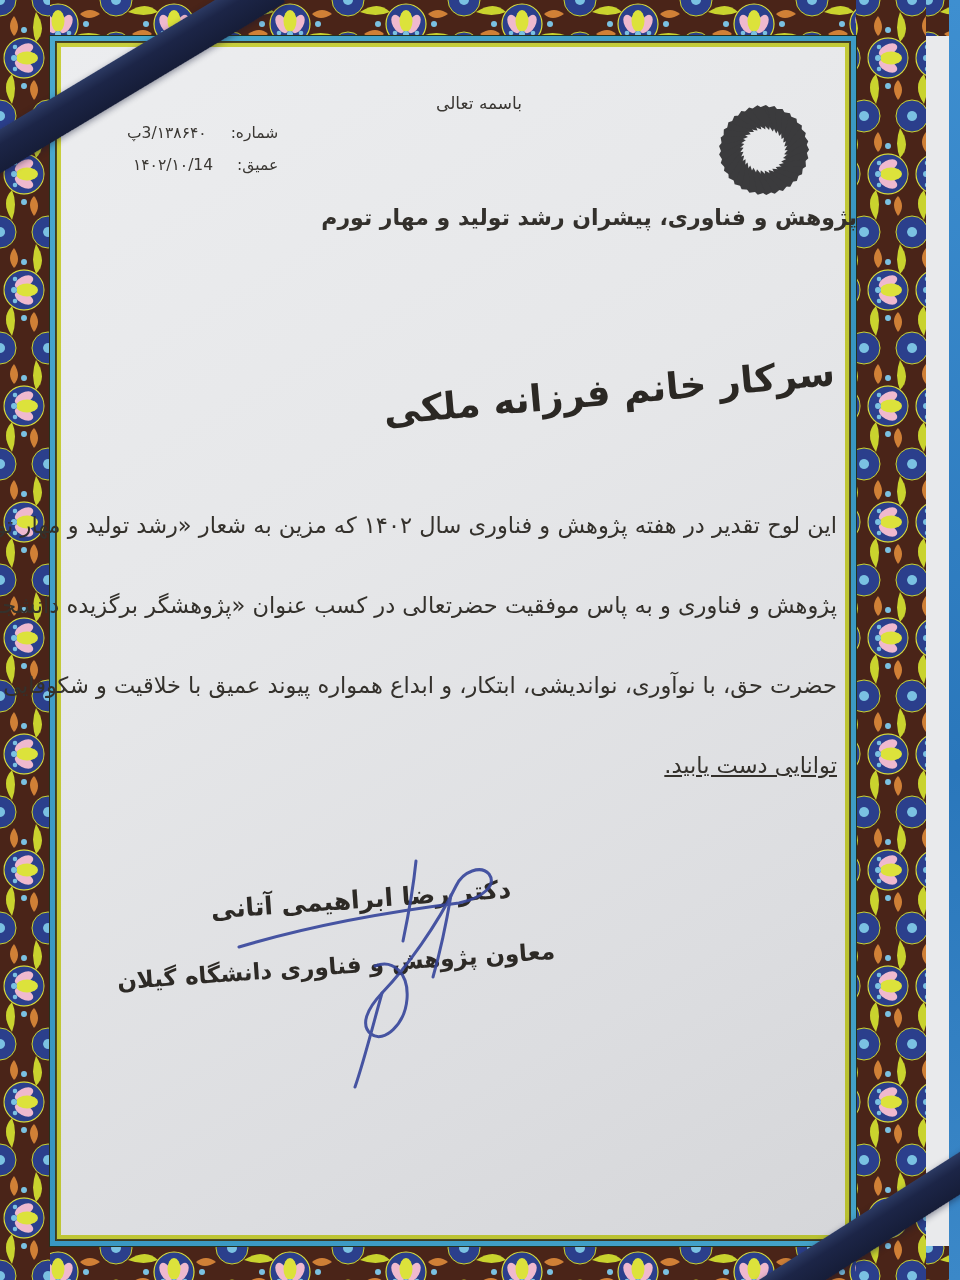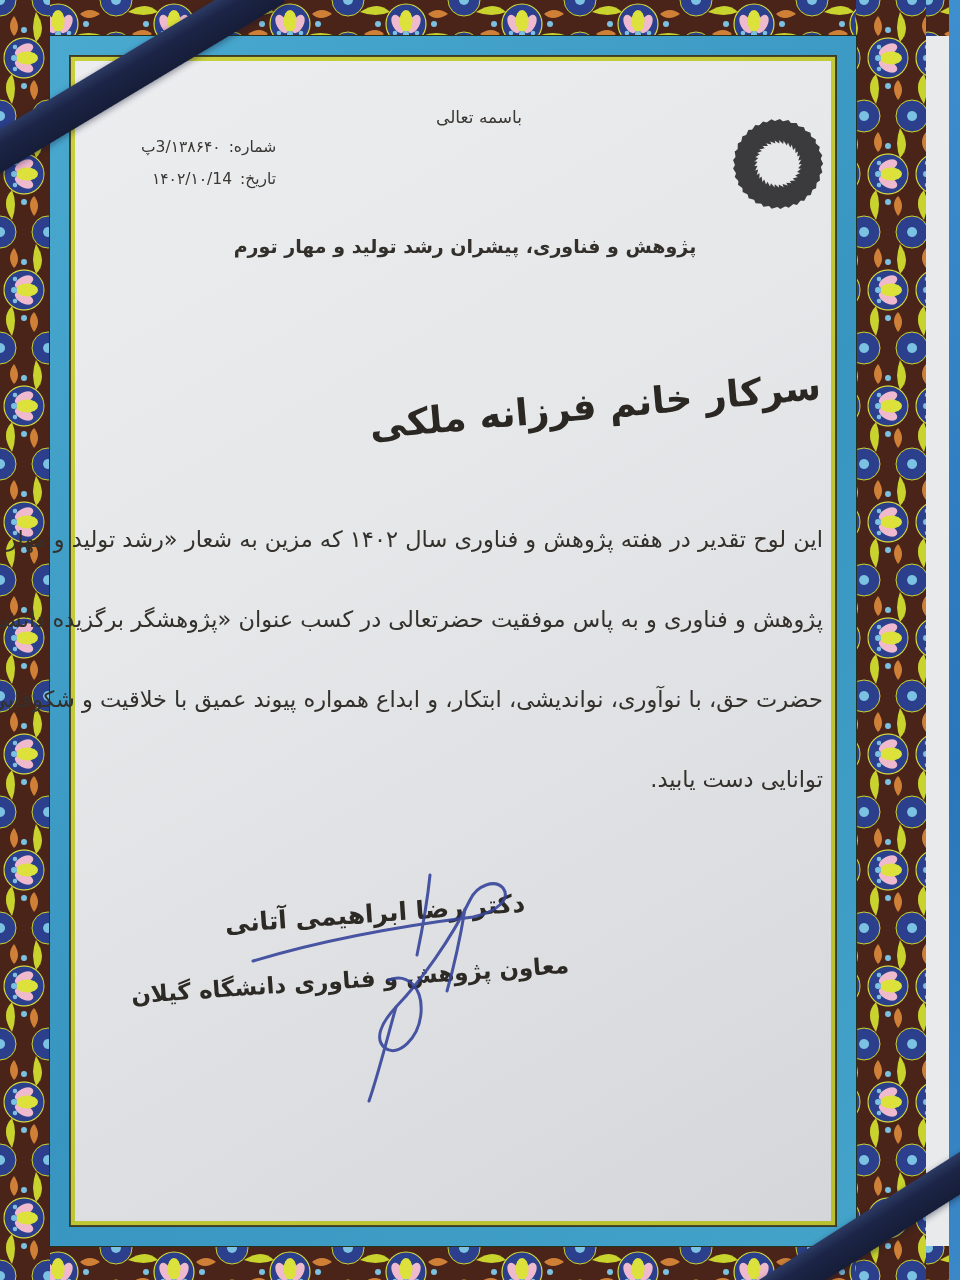--- a/index.html
+++ b/index.html
@@ -9,45 +9,45 @@
   
   .blue-edge{position:absolute;right:0;top:0;width:11px;height:1280px;
     background:linear-gradient(180deg,#3e8fd0,#2a77bb 60%,#3b88c8);z-index:4;}
 
   
   .border-art{position:absolute;left:0;top:0;z-index:1;}
 
   
   .mat{position:absolute;left:50px;top:36px;width:806px;height:1210px;
     background:linear-gradient(135deg,#4aa9cf,#3795c0 55%,#44a3c9);
-    padding:20px;box-sizing:border-box;box-shadow:0 0 0 1px #24321f;z-index:2;}
+    padding:6px;box-sizing:border-box;box-shadow:0 0 0 1px #24321f;z-index:2;}
   .mat-inner{width:100%;height:100%;background:linear-gradient(135deg,#c9cf3d,#b8c030);
     padding:5px;box-sizing:border-box;box-shadow:0 0 0 1px #3d3b22, inset 0 0 0 1px #4a4826;}
   .paper{position:relative;width:100%;height:100%;box-sizing:border-box;
     background:linear-gradient(150deg,#ecedef 0%,#e6e7e9 40%,#dcdde0 78%,#d5d6d9 100%);
     color:#34312d;}
 
   
   .fa{direction:rtl;unicode-bidi:plaintext;}
   .basmala{position:absolute;top:46px;left:0;width:100%;text-align:center;
     transform:translateX(26px);font-size:17px;letter-spacing:.5px;color:#3a3733;}
   .refblock{position:absolute;top:70px;left:66px;direction:rtl;text-align:right;
     font-size:15.5px;line-height:32px;white-space:nowrap;color:#3a3733;}
-  .refblock .lbl{margin-left:8px;}
+  .refblock .lbl{margin-left:24px;}
   .logo{position:absolute;left:654px;top:54px;width:98px;height:98px;}
-  .slogan{position:absolute;top:158px;left:0;width:100%;text-align:center;
-    transform:translateX(12px);font-size:19px;font-weight:bold;color:#33302c;margin-top:16px;}
+  .slogan{position:absolute;top:158px;left:0;width:100%;text-align:right;
+    transform:translateX(12px);font-size:22px;font-weight:bold;color:#33302c;}
   .recipient{position:absolute;top:304px;right:10px;font-size:37px;font-weight:bold;
     direction:rtl;white-space:nowrap;transform:rotate(-5deg);transform-origin:right center;
     color:#2b2824;letter-spacing:-1px;}
   .body-text{position:absolute;left:28px;right:8px;top:438px;direction:rtl;
     font-size:22.5px;color:#34312c;}
   .body-text .bline{height:80px;line-height:80px;text-align:justify;text-align-last:justify;
     white-space:nowrap;letter-spacing:-0.3px;}
-  .body-text .bline.last{text-align:right;text-align-last:right;}
+  .body-text .bline.last{text-align:right;text-align-last:right;text-decoration:underline;}
   .sig-name{position:absolute;top:838px;left:110px;width:380px;text-align:center;
     font-size:25px;font-weight:bold;direction:rtl;transform:rotate(-4deg);color:#2d2a26;}
   .sig-title{position:absolute;top:906px;left:50px;width:450px;text-align:center;
     font-size:23px;font-weight:bold;direction:rtl;transform:rotate(-4deg);color:#2d2a26;}
   .sig-ink{position:absolute;left:140px;top:752px;width:340px;height:310px;z-index:3;}
   .ribbon-tl{position:absolute;z-index:6;left:-46px;top:56px;width:346px;height:38px;
     transform:rotate(-31deg);
     background:linear-gradient(180deg,#2c3a63 0%,#1c2547 35%,#161d38 100%);
     box-shadow:0 2px 6px rgba(20,25,50,.45);}
   .ribbon-br{position:absolute;z-index:6;left:722px;top:1208px;width:310px;height:36px;
@@ -108,21 +108,21 @@
     <div class="mat-inner">
       <div class="paper">
 
         <div class="basmala fa">باسمه تعالی</div>
 
         <div class="refblock">
           <div>
             <span class="lbl">شماره:</span><span>3/۱۳۸۶۴۰پ</span>
           </div>
           <div>
-            <span class="lbl">تاریخ:</span><span>۱۴۰۲/۱۰/14</span>
+            <span class="lbl">عمیق:</span><span>۱۴۰۲/۱۰/14</span>
           </div>
         </div>
 
         <svg class="logo" viewBox="-50 -50 100 100" aria-hidden="true">
           <g id="logo-ticks" fill="#3b3b3d">
               <path d="M2,-46 C11,-40 14,-29 9,-19 C3,-27 -2,-36 -5,-43 Z" transform="rotate(0)"></path>
               <path d="M2,-46 C11,-40 14,-29 9,-19 C3,-27 -2,-36 -5,-43 Z" transform="rotate(10.909090909090908)"></path>
               <path d="M2,-46 C11,-40 14,-29 9,-19 C3,-27 -2,-36 -5,-43 Z" transform="rotate(21.818181818181817)"></path>
               <path d="M2,-46 C11,-40 14,-29 9,-19 C3,-27 -2,-36 -5,-43 Z" transform="rotate(32.72727272727273)"></path>
               <path d="M2,-46 C11,-40 14,-29 9,-19 C3,-27 -2,-36 -5,-43 Z" transform="rotate(43.63636363636363)"></path>

